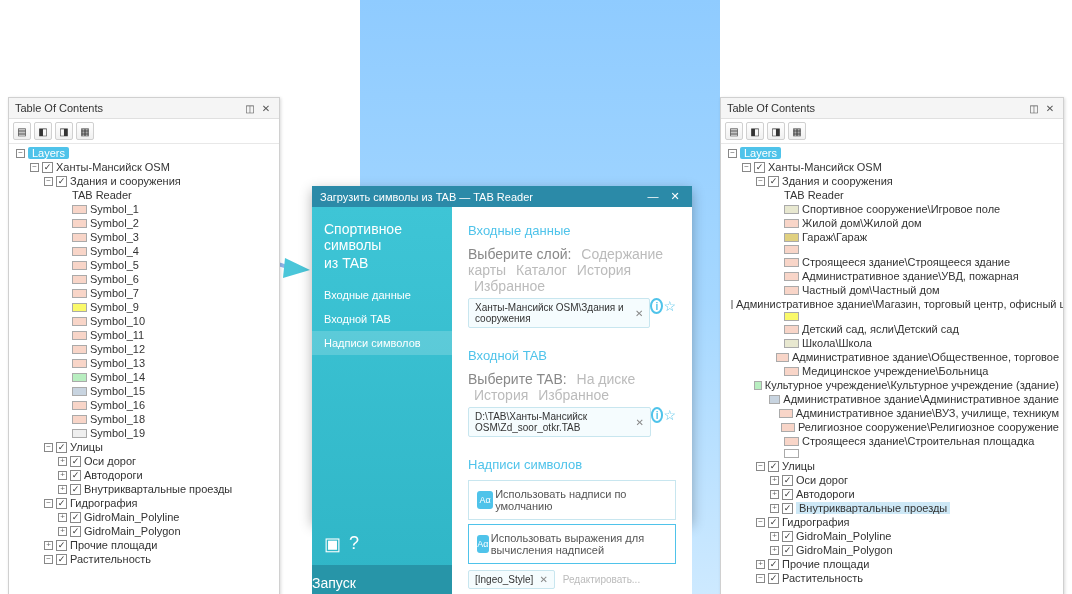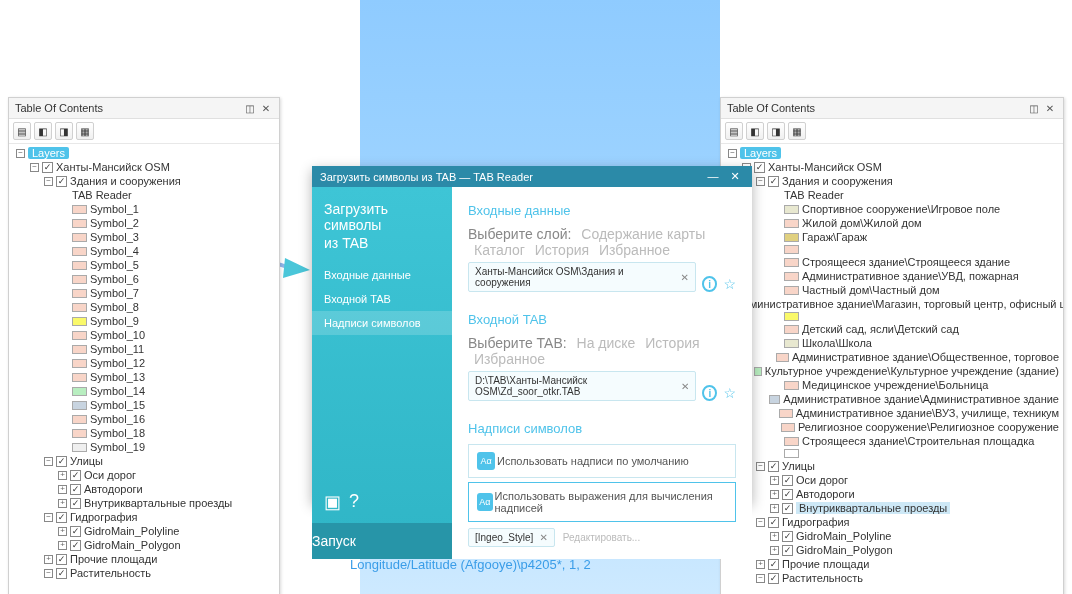--- a/index.html
+++ b/index.html
@@ -16,37 +16,37 @@
 .winbtn{width:14px;height:14px;display:flex;align-items:center;justify-content:center;font-size:10px;cursor:pointer;color:#555}
 .toolbar{display:flex;gap:3px;padding:3px 4px;border-bottom:1px solid #e8e8e8}
 .tbtn{width:18px;height:18px;display:flex;align-items:center;justify-content:center;border:1px solid #d0d0d0;background:linear-gradient(#fff,#f0f0f0);border-radius:2px;cursor:pointer;font-size:10px}
 .tree{padding:2px 4px;overflow:auto;height:calc(100% - 48px)}
 .tree-row{display:flex;align-items:center;gap:3px;padding:1px 0;white-space:nowrap}
 .indent{display:inline-block}
 .twist{width:9px;height:9px;border:1px solid #888;background:#fff;display:flex;align-items:center;justify-content:center;font-size:8px;line-height:1;cursor:pointer;color:#666}
 .cb{width:11px;height:11px;border:1px solid #888;background:#fff;display:flex;align-items:center;justify-content:center;font-size:9px;cursor:pointer;color:#333}
 .swatch{width:15px;height:9px;border:1px solid #aaa;display:inline-block}
 .layers-lbl{background:#4fc3ea;color:#fff;padding:0 4px;border-radius:2px}
-.dialog{position:absolute;left:312px;top:166px;width:440px;height:336px;box-shadow:0 4px 12px rgba(0,0,0,.3);display:flex;flex-direction:column}
+.dialog{position:absolute;left:312px;top:186px;width:380px;height:336px;box-shadow:0 4px 12px rgba(0,0,0,.3);display:flex;flex-direction:column}
 .dlg-title{background:#2b8aa8;color:#fff;font-size:11px;padding:4px 8px;display:flex;justify-content:space-between;align-items:center}
 .dlg-title .r{display:flex;gap:4px}
 .dlg-title .r span{width:18px;text-align:center;cursor:pointer}
 .dlg-body{flex:1;display:flex}
 .dlg-nav{width:140px;background:linear-gradient(#3ec5d6,#2fb5c6);color:#fff;display:flex;flex-direction:column;padding-top:10px}
 .dlg-nav-h{font-size:14px;padding:4px 12px 2px}
 .dlg-nav-item{font-size:11px;padding:6px 12px;cursor:pointer}
 .dlg-nav-item.active{background:rgba(255,255,255,.18)}
 .dlg-nav-foot{margin-top:auto;padding:10px 12px;display:flex;gap:8px;font-size:18px}
 .dlg-run{background:#2795a8;color:#fff;padding:10px 0;font-size:14px;cursor:pointer}
 .dlg-main{flex:1;background:#fff;padding:12px 16px;font-size:11px;color:#555}
 .sec-h{color:#4fc3ea;font-size:13px;margin:4px 0 8px}
 .sec-lbl{font-size:14px;color:#888;margin-bottom:4px}
 .sec-lbl .g{color:#bbb;margin-left:6px}
 .sec-lbl .g:first-of-type{margin-left:8px}
-.chip-row{display:flex;align-items:flex-end;gap:6px;margin-bottom:20px}
+.chip-row{display:flex;align-items:flex-start;gap:0;margin-bottom:20px}
 .chip{border:1px solid #c8e6ef;background:#f5fcfe;padding:3px 6px;border-radius:2px;font-size:10px;display:flex;align-items:center;gap:6px;color:#333}
 .chip .x{color:#888;cursor:pointer}
 .info{width:16px;height:16px;border:2px solid #4fc3ea;border-radius:50%;color:#4fc3ea;display:flex;align-items:center;justify-content:center;font-size:10px;cursor:pointer;font-weight:bold}
 .star{color:#4fc3ea;font-size:14px;cursor:pointer}
 .rad-row{display:flex;align-items:center;gap:2px;border:1px solid #c8e6ef;padding:7px 8px;margin:4px 0;cursor:pointer}
 .rad-row.active{border-color:#4fc3ea}
 .rad-ic{width:18px;height:18px;background:#4fc3ea;border-radius:3px;color:#fff;display:flex;align-items:center;justify-content:center;font-size:9px}
 .expr-row{display:flex;align-items:center;gap:8px;margin-top:6px}
 </style>
 </head>
@@ -139,26 +139,20 @@
       </div>
       <div class="tree-row">
         <span class="indent" style="width: 42px;"></span>
         <span style="width: 11px;"></span>
         <span class="swatch" style="background: rgb(248, 213, 200);"></span>
         <span>Symbol_7</span>
       </div>
       <div class="tree-row">
         <span class="indent" style="width: 42px;"></span>
         <span style="width: 11px;"></span>
-        <span class="swatch" style="background: rgb(248, 213, 200);"></span>
-        <span>Symbol_8</span>
-      </div>
-      <div class="tree-row">
-        <span class="indent" style="width: 42px;"></span>
-        <span style="width: 11px;"></span>
         <span class="swatch" style="background: rgb(250, 249, 106);"></span>
         <span>Symbol_9</span>
       </div>
       <div class="tree-row">
         <span class="indent" style="width: 42px;"></span>
         <span style="width: 11px;"></span>
         <span class="swatch" style="background: rgb(248, 213, 200);"></span>
         <span>Symbol_10</span>
       </div>
       <div class="tree-row">
@@ -369,28 +363,28 @@
       </div>
       <div class="tree-row">
         <span class="indent" style="width: 42px;"></span>
         <span style="width: 11px;"></span>
         <span class="swatch" style="background: rgb(248, 213, 200);"></span>
         <span>Административное здание\Общественное, торговое</span>
       </div>
       <div class="tree-row">
         <span class="indent" style="width: 42px;"></span>
         <span style="width: 11px;"></span>
+        <span class="swatch" style="background: rgb(248, 213, 200);"></span>
+        <span>Медицинское учреждение\Больница</span>
+      </div>
+      <div class="tree-row">
+        <span class="indent" style="width: 42px;"></span>
+        <span style="width: 11px;"></span>
         <span class="swatch" style="background: rgb(184, 238, 192);"></span>
         <span>Культурное учреждение\Культурное учреждение (здание)</span>
-      </div>
-      <div class="tree-row">
-        <span class="indent" style="width: 42px;"></span>
-        <span style="width: 11px;"></span>
-        <span class="swatch" style="background: rgb(248, 213, 200);"></span>
-        <span>Медицинское учреждение\Больница</span>
       </div>
       <div class="tree-row">
         <span class="indent" style="width: 42px;"></span>
         <span style="width: 11px;"></span>
         <span class="swatch" style="background: rgb(200, 212, 224);"></span>
         <span>Административное здание\Административное здание</span>
       </div>
       <div class="tree-row">
         <span class="indent" style="width: 42px;"></span>
         <span style="width: 11px;"></span>
@@ -478,21 +472,21 @@
 <div class="dialog">
   <div class="dlg-title">
     <span>Загрузить символы из TAB — TAB Reader</span>
     <div class="r">
       <span>—</span>
       <span>✕</span>
     </div>
   </div>
   <div class="dlg-body">
     <div class="dlg-nav">
-      <div class="dlg-nav-h">Загрузить символы</div>
+      <div class="dlg-nav-h">Спортивное символы</div>
       <div class="dlg-nav-h" style="padding-top:0;margin-bottom:10px">из TAB</div>
       <div class="dlg-nav-item">Входные данные</div>
       <div class="dlg-nav-item">Входной TAB</div>
       <div class="dlg-nav-item active">Надписи символов</div>
       <div class="dlg-nav-foot">
         <span>▣</span>
         <span>?</span>
       </div>
       <div class="dlg-run">Запуск</div>
     </div>

